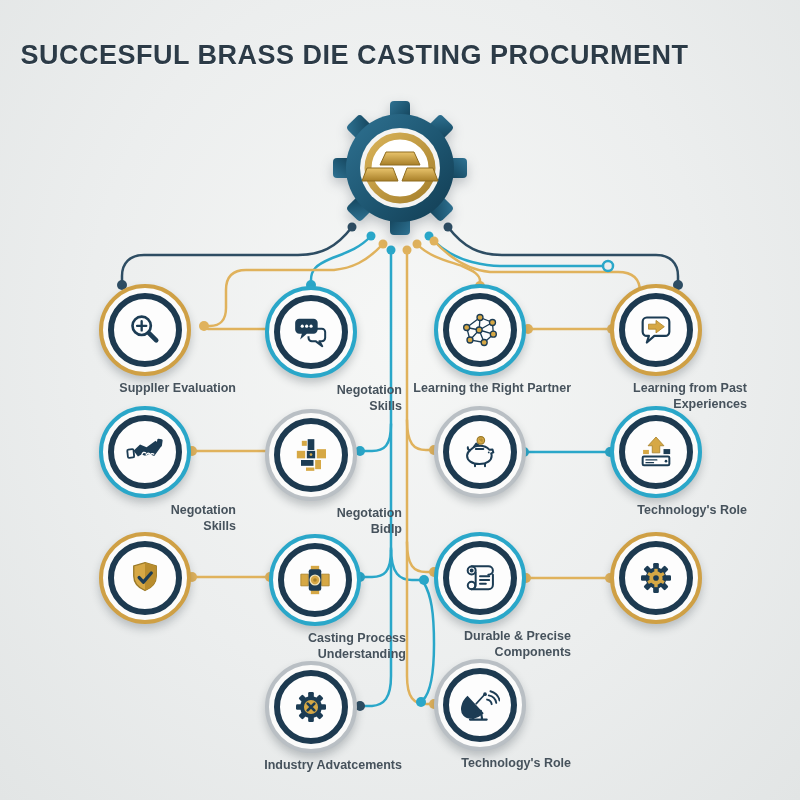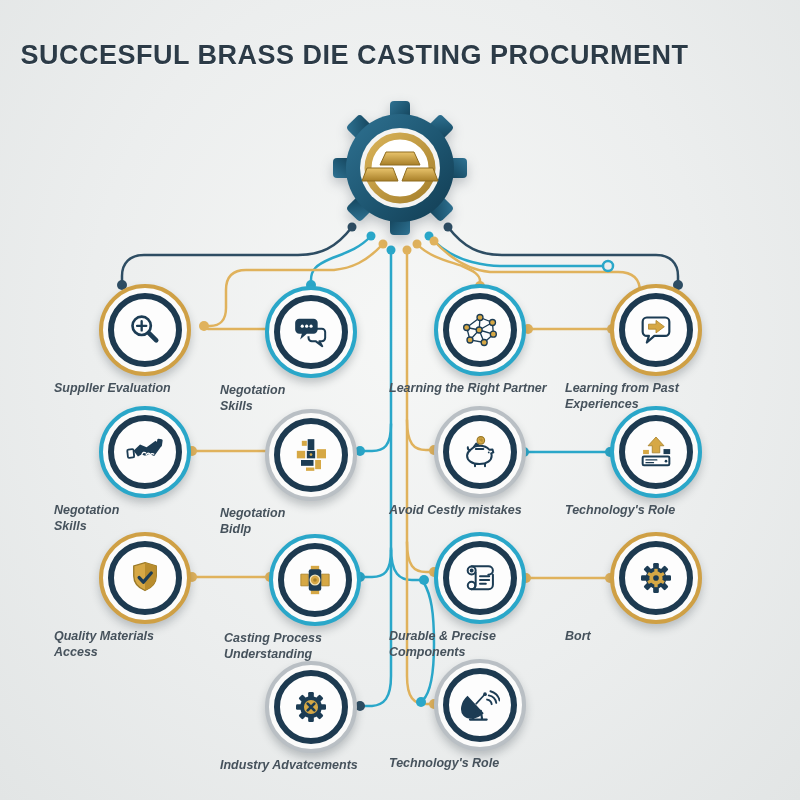--- a/index.html
+++ b/index.html
@@ -25,22 +25,22 @@
   .ring-gold{border-color:#cfa045}
   .ring-teal{border-color:#2aa7c9}
   .ring-gray{border-color:#b9bfc4}
   .core{
     width:74px;height:74px;border-radius:50%;box-sizing:border-box;
     border:6px solid #1d3a50;background:#fdfdfd;
     display:flex;align-items:center;justify-content:center;
   }
   .label{
     position:absolute;top:96px;left:50%;transform:translateX(-50%);
-    width:182px;text-align:left;font-size:12.5px;font-weight:bold;
-    color:#46525c;white-space:pre-line;line-height:1.3;font-style:italic;
+    width:182px;text-align:right;font-size:12.5px;font-weight:bold;
+    color:#46525c;white-space:pre-line;line-height:1.3;
   }
 </style>
 </head>
 <body>
 
 <div class="title">SUCCESFUL BRASS DIE CASTING PROCURMENT</div>
 
 <svg class="connectors" width="800" height="800" viewBox="0 0 800 800">
   <g fill="none" stroke-width="2.5" stroke-linecap="round">
 
@@ -267,21 +267,20 @@
         <path d="M17 17.5 l2.5 -3.5 3.5 2.5"></path>
         <path d="M18 38.5 v2.5 M30 38.5 v2.5"></path>
         <path d="M19 20.5 h9"></path>
       </g>
       <circle cx="34.5" cy="24.5" r="1.1" fill="#1c3c54"></circle>
       <circle cx="25" cy="10" r="4.5" fill="#d6a845" stroke="#9a7a28" stroke-width="1.4"></circle>
       <path d="M23 8.2 l4 3.6 M24.8 7.6 l2.6 2.4" stroke="#9a7a28" stroke-width="1.1" fill="none"></path>
     </svg>
   </div>
     </div>
-  <div class="label">Avoid Cestly mistakes</div>
 </div>
 
 <div class="node" style="left:610px;top:406px">
   <div class="ring ring-teal">
       <div class="core">
     <svg viewBox="0 0 48 48" width="40" height="40">
       <path d="M24 6 l9.5 10.5 h-5 v8.5 h-9 v-8.5 h-5 z" fill="#d6a845" stroke="#a8822a" stroke-width="1"></path>
       <rect x="8.5" y="21.5" width="7" height="5" fill="#d6a845"></rect>
       <rect x="33" y="20.5" width="8" height="6" fill="#1c3c54"></rect>
       <rect x="8" y="29.5" width="32" height="10.5" rx="1.5" fill="#fff" stroke="#1c3c54" stroke-width="2.4"></rect>
@@ -296,22 +295,20 @@
 <div class="node" style="left:99px;top:532px">
   <div class="ring ring-gold">
       <div class="core">
     <svg viewBox="0 0 48 48" width="40" height="40">
       <path d="M24 5.5 l13.5 4 v12 c0 9.5 -6.5 14.5 -13.5 17.5 c-7 -3 -13.5 -8 -13.5 -17.5 v-12 z" fill="#d6a845" stroke="#9a7a28" stroke-width="1.6"></path>
       <path d="M24 5.5 l13.5 4 v12 c0 9.5 -6.5 14.5 -13.5 17.5 z" fill="#b98d2e"></path>
       <path d="M17 23.5 l5 5.5 9.5 -11" stroke="#1c3c54" stroke-width="4" fill="none" stroke-linecap="round" stroke-linejoin="round"></path>
     </svg>
   </div>
     </div>
-  <div class="label">Quality Materials
-Access</div>
 </div>
 
 <div class="node" style="left:269px;top:534px">
   <div class="ring ring-teal">
       <div class="core">
     <svg viewBox="0 0 48 48" width="40" height="40">
       <rect x="19" y="7" width="10" height="5" fill="#d6a845"></rect>
       <rect x="19" y="36" width="10" height="5" fill="#d6a845"></rect>
       <path d="M7 17 h9 v14 h-9 z" fill="#d6a845" stroke="#a8822a" stroke-width="1"></path>
       <path d="M32 17 h9 v14 h-9 z" fill="#d6a845" stroke="#a8822a" stroke-width="1"></path>
@@ -367,21 +364,20 @@
           <rect x="-2" y="-11" width="4" height="4" transform="rotate(180)"></rect>
           <rect x="-2" y="-11" width="4" height="4" transform="rotate(240)"></rect>
           <rect x="-2" y="-11" width="4" height="4" transform="rotate(300)"></rect>
           <circle r="8"></circle>
         </g>
         <circle r="3.4" fill="#1c3c54"></circle>
       </g>
     </svg>
   </div>
     </div>
-  <div class="label">Bort</div>
 </div>
 
 <div class="node" style="left:265px;top:661px">
   <div class="ring ring-gray">
       <div class="core">
     <svg viewBox="0 0 48 48" width="40" height="40">
       <g transform="translate(24,24)">
         <g fill="#1c3c54">
           <rect x="-3.4" y="-18" width="6.8" height="8" rx="1.5"></rect>
           <rect x="-3.4" y="-18" width="6.8" height="8" rx="1.5" transform="rotate(45)"></rect>

